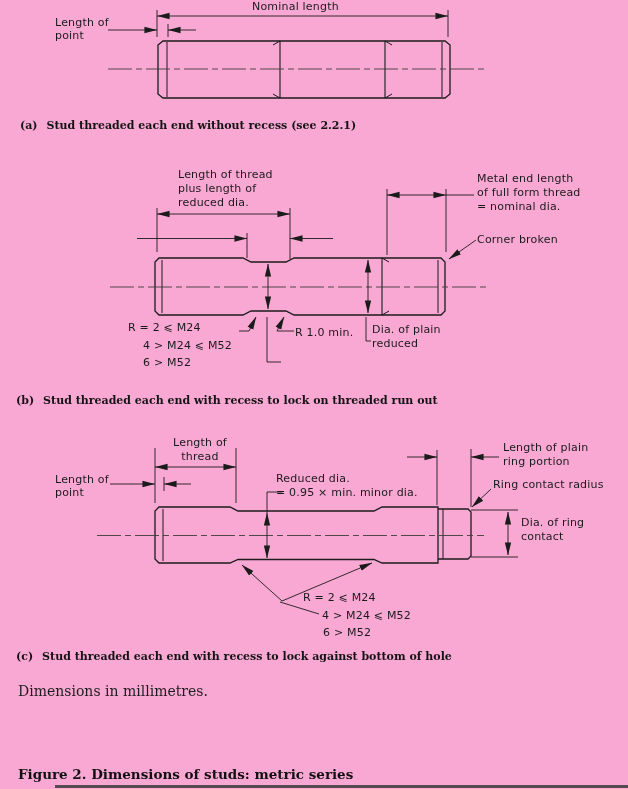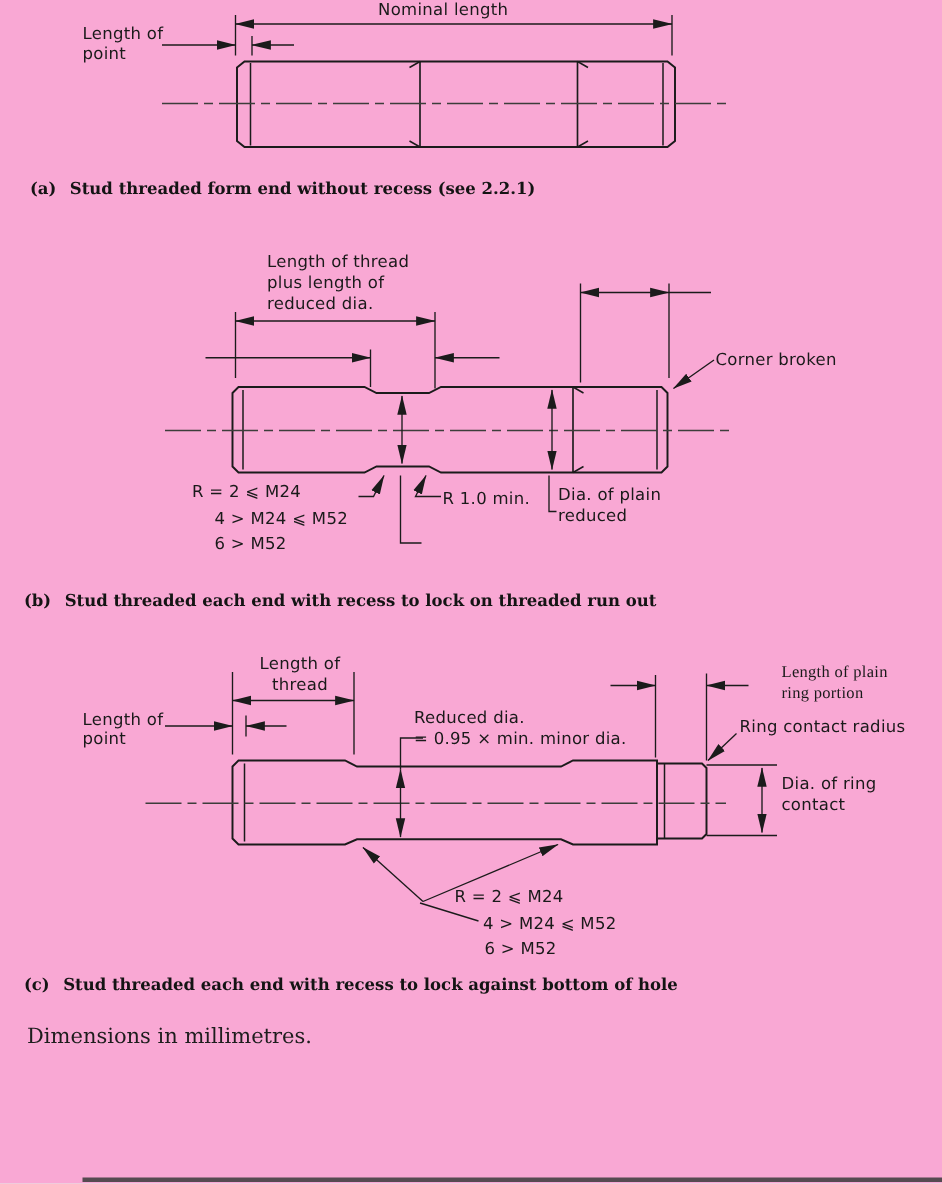--- a/index.html
+++ b/index.html
@@ -117,53 +117,57 @@
       <path d="M282,601 L372,563" stroke-width=".9" marker-end="url(#ah)"></path>
       <path d="M280,602 L319,614" stroke-width=".9"></path>
     </g>
   </svg>
 
   <div class="lbl" style="left:252px;top:0px;">Nominal length</div>
   <div class="lbl" style="left:55px;top:16px;">Length of
 point</div>
   <div class="cap" style="left:20px;top:119px;">
     <span>(a)</span>
-    <span><span style="white-space:pre;">Stud threaded form end without recess (see </span><span>2.2.1</span><span>)</span></span>
+    <span><span style="white-space:pre;">Stud threaded each end without recess (see </span><span>2.2.1</span><span>)</span></span>
   </div>
 
   <div class="lbl lh14" style="left:178px;top:168px;">Length of thread
 plus length of
 reduced dia.</div>
+  <div class="lbl lh14" style="left:477px;top:172px;">Metal end length
+of full form thread
+= nominal dia.</div>
   <div class="lbl" style="left:477px;top:233px;">Corner broken</div>
   <div class="lbl" style="left:128px;top:321px;">R = 2 ⩽ M24</div>
   <div class="lbl" style="left:143px;top:339px;">4 &gt; M24 ⩽ M52</div>
   <div class="lbl" style="left:143px;top:356px;">6 &gt; M52</div>
   <div class="lbl" style="left:295px;top:326px;">R 1.0 min.</div>
   <div class="lbl lh14" style="left:372px;top:323px;">Dia. of plain
 reduced</div>
   <div class="cap" style="left:16px;top:394px;">
     <span>(b)</span>
     <span>Stud threaded each end with recess to lock on threaded run out</span>
   </div>
 
   <div class="lbl lh14 ctr" style="left:168px;top:436px;width:64px;">Length of
 thread</div>
   <div class="lbl" style="left:55px;top:473px;">Length of
 point</div>
   <div class="lbl lh14" style="left:276px;top:472px;">Reduced dia.
 = 0.95 × min. minor dia.</div>
-  <div class="lbl lh14" style="left:521px;top:441px;font-family:Liberation Serif, serif;">Length of plain
+  <div class="lbl lh14" style="left:503px;top:441px;">Length of plain
 ring portion</div>
   <div class="lbl" style="left:493px;top:478px;">Ring contact radius</div>
   <div class="lbl lh14" style="left:521px;top:516px;">Dia. of ring
 contact</div>
   <div class="lbl" style="left:303px;top:591px;">R = 2 ⩽ M24</div>
   <div class="lbl" style="left:322px;top:609px;">4 &gt; M24 ⩽ M52</div>
   <div class="lbl" style="left:323px;top:626px;">6 &gt; M52</div>
   <div class="cap" style="left:16px;top:650px;">
     <span>(c)</span>
     <span>Stud threaded each end with recess to lock against bottom of hole</span>
   </div>
 
   <div class="serif" style="left:18px;top:683px;">Dimensions in millimetres.</div>
+  <div class="fig-title" style="left:18px;top:766px;">Figure 2. Dimensions of studs: metric series</div>
 
   <div class="scan-bar"></div>
 </div>
 
 </body></html>

